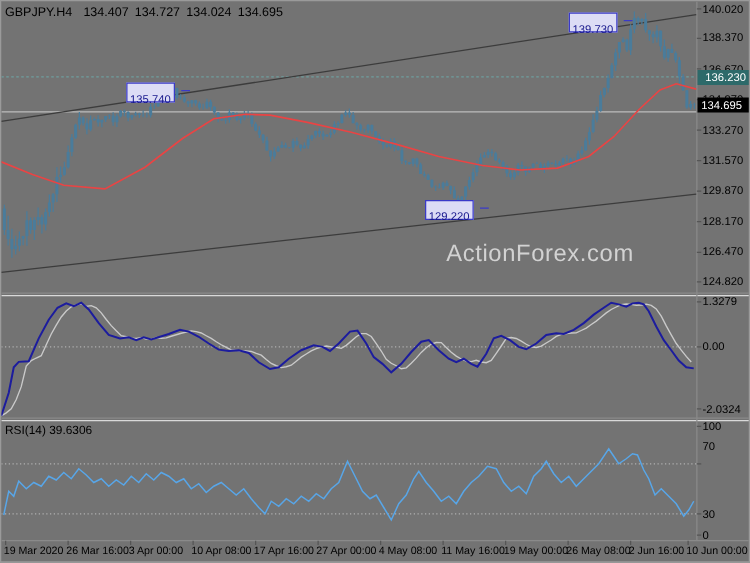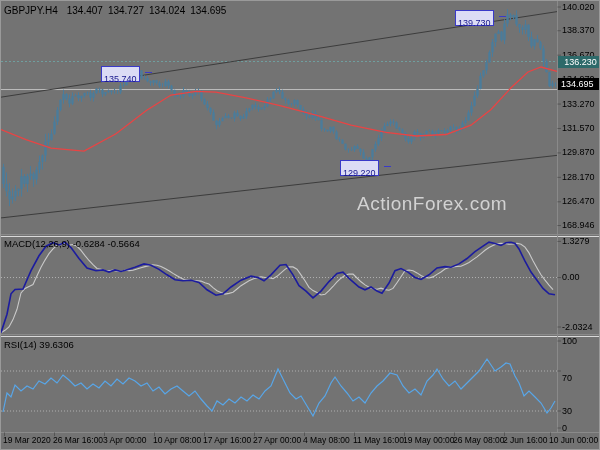--- a/index.html
+++ b/index.html
@@ -442,39 +442,38 @@
       <line x1="503.5" y1="431.5" x2="503.5" y2="435" stroke="#555"></line>
       <line x1="549.5" y1="431.5" x2="549.5" y2="435" stroke="#555"></line>
     </svg>
 
   <div class="hdr">
     <span class="sym">GBPJPY.H4</span><span class="v">134.407</span><span class="v">134.727</span><span class="v">134.024</span><span class="v">134.695</span>
   </div>
 
   <div class="watermark">ActionForex.com</div>
 
-  <div class="panel-label" style="top:237px">MACD(12,26,9) -0.6284 -0.5664</div>
   <div class="panel-label" style="top:338px">RSI(14) 39.6306</div>
 
   <div id="axis-labels">
       <div class="axis-label" style="top: 0.525px;">140.020</div>
       <div class="axis-label" style="top: 24.2437px;">138.370</div>
       <div class="axis-label" style="top: 48.6812px;">136.670</div>
       <div class="axis-label" style="top: 73.1188px;">134.970</div>
       <div class="axis-label" style="top: 97.5563px;">133.270</div>
       <div class="axis-label" style="top: 121.994px;">131.570</div>
       <div class="axis-label" style="top: 146.431px;">129.870</div>
       <div class="axis-label" style="top: 170.869px;">128.170</div>
       <div class="axis-label" style="top: 195.306px;">126.470</div>
-      <div class="axis-label" style="top: 219.025px;">168.946</div>
+      <div class="axis-label" style="top: 219.025px;">124.820</div>
       <div class="axis-label" style="top: 234.909px;">1.3279</div>
       <div class="axis-label" style="top: 271.028px;">0.00</div>
       <div class="axis-label" style="top: 320.5px;">-2.0324</div>
       <div class="axis-label" style="top: 334.5px;">100</div>
-      <div class="axis-label" style="top: 372px;">70</div>
+      <div class="axis-label" style="top: 351px;">70</div>
       <div class="axis-label" style="top: 404.5px;">30</div>
       <div class="axis-label" style="top: 421.5px;">0</div>
     </div>
 
   <div class="px-label" id="level-label" style="top: 54.5063px; background: rgb(45, 106, 106); text-align: center;">136.230</div>
   <div class="px-label" id="bid-label" style="top: 76.5719px; background: rgb(0, 0, 0);">134.695</div>
 
   <div id="annotations">
       <div class="anno" style="left: 454px; top: 9px;">139.730</div>
       <div class="anno" style="left: 100px; top: 65px;">135.740</div>

